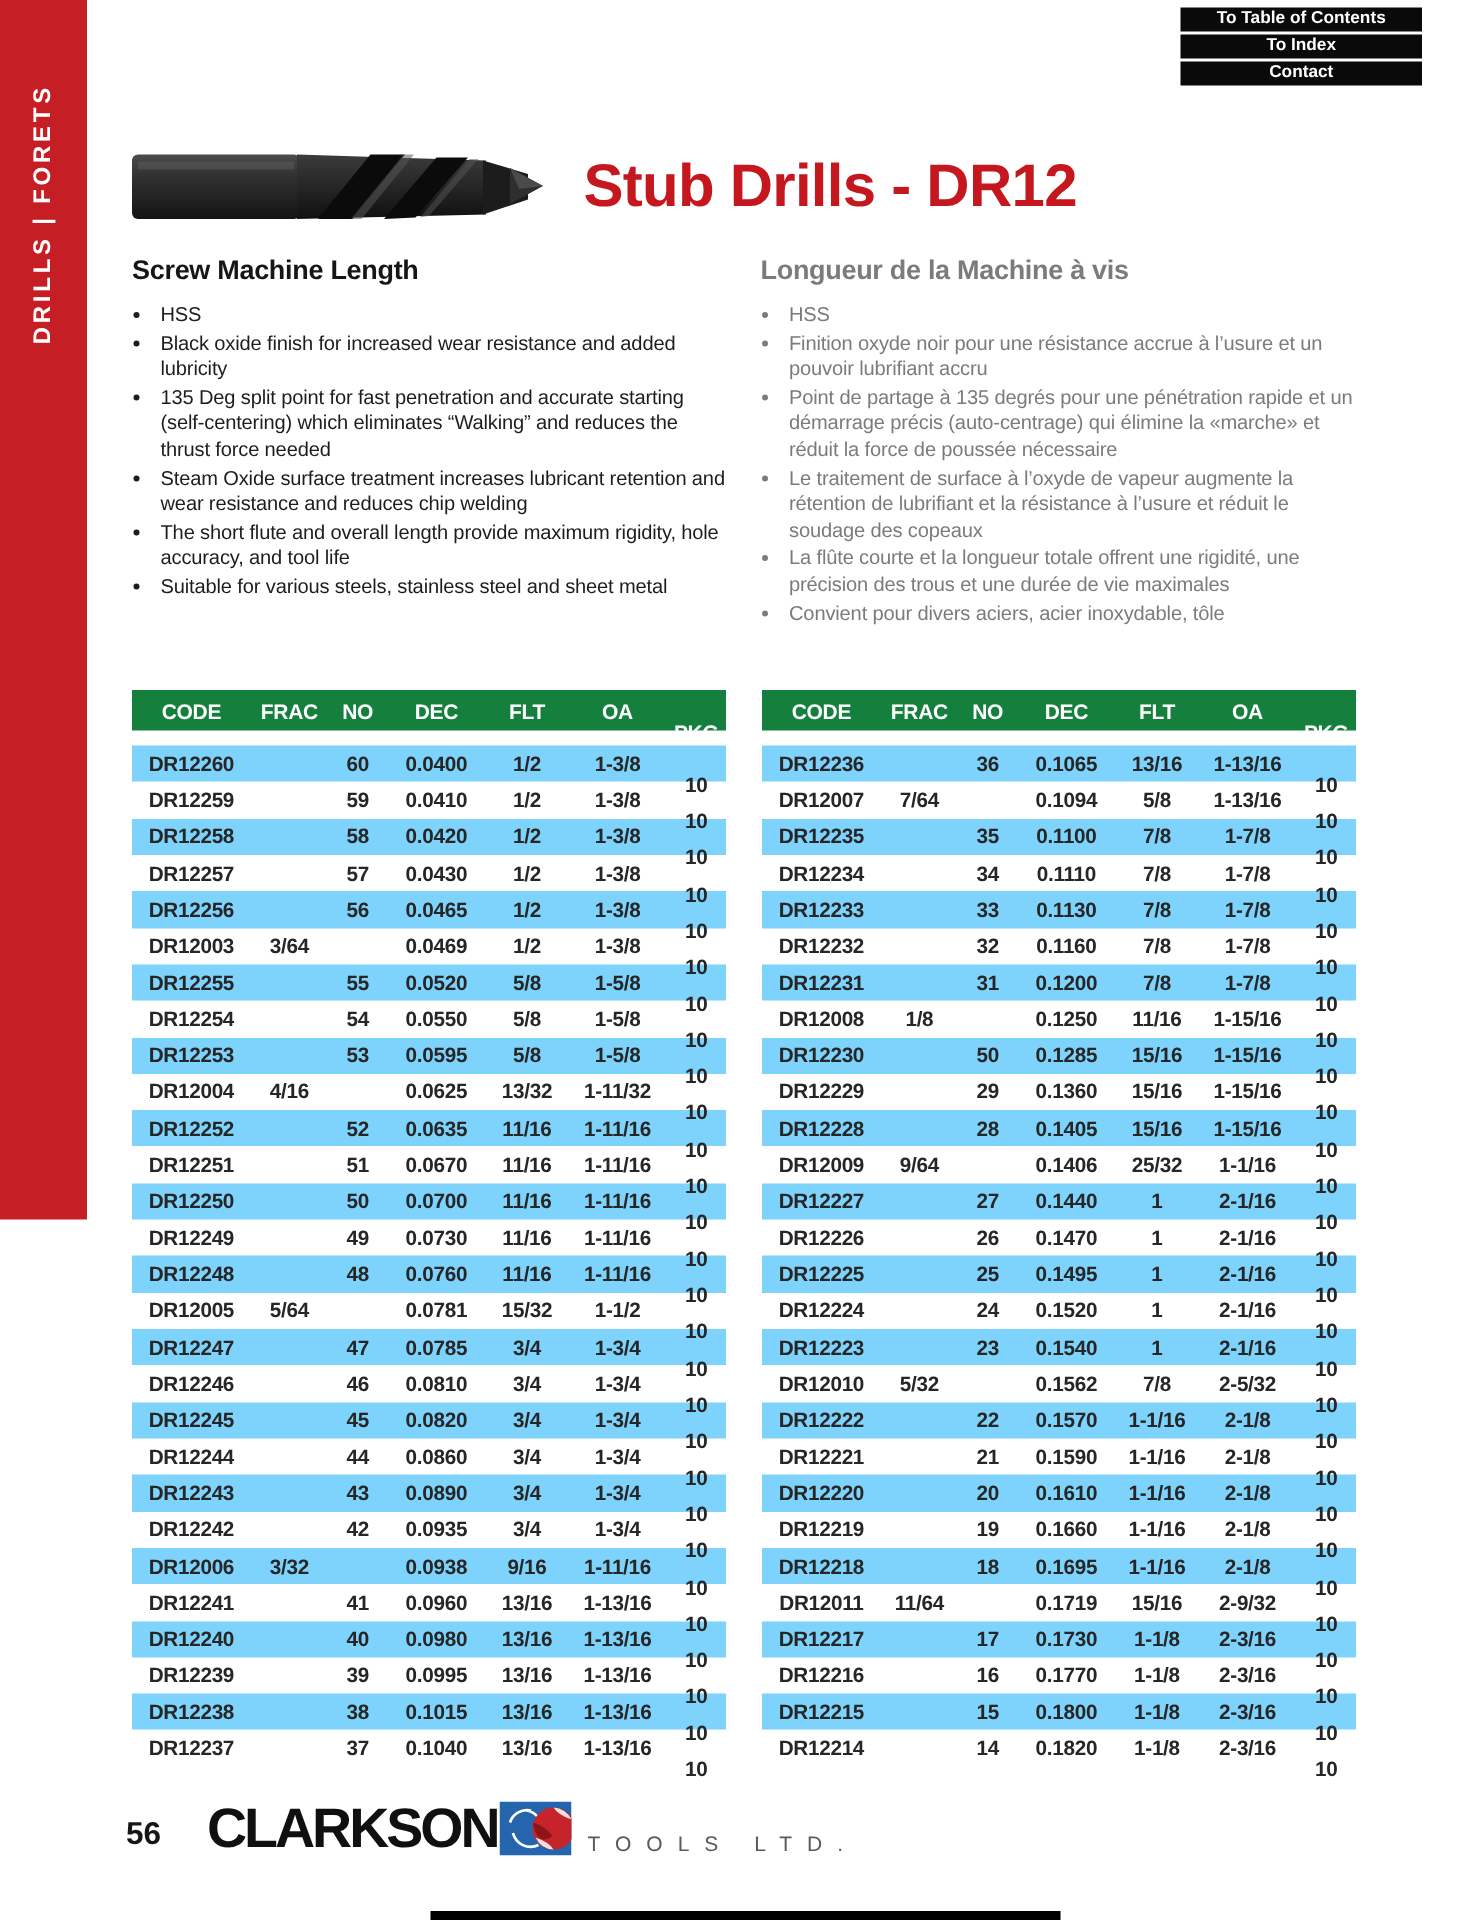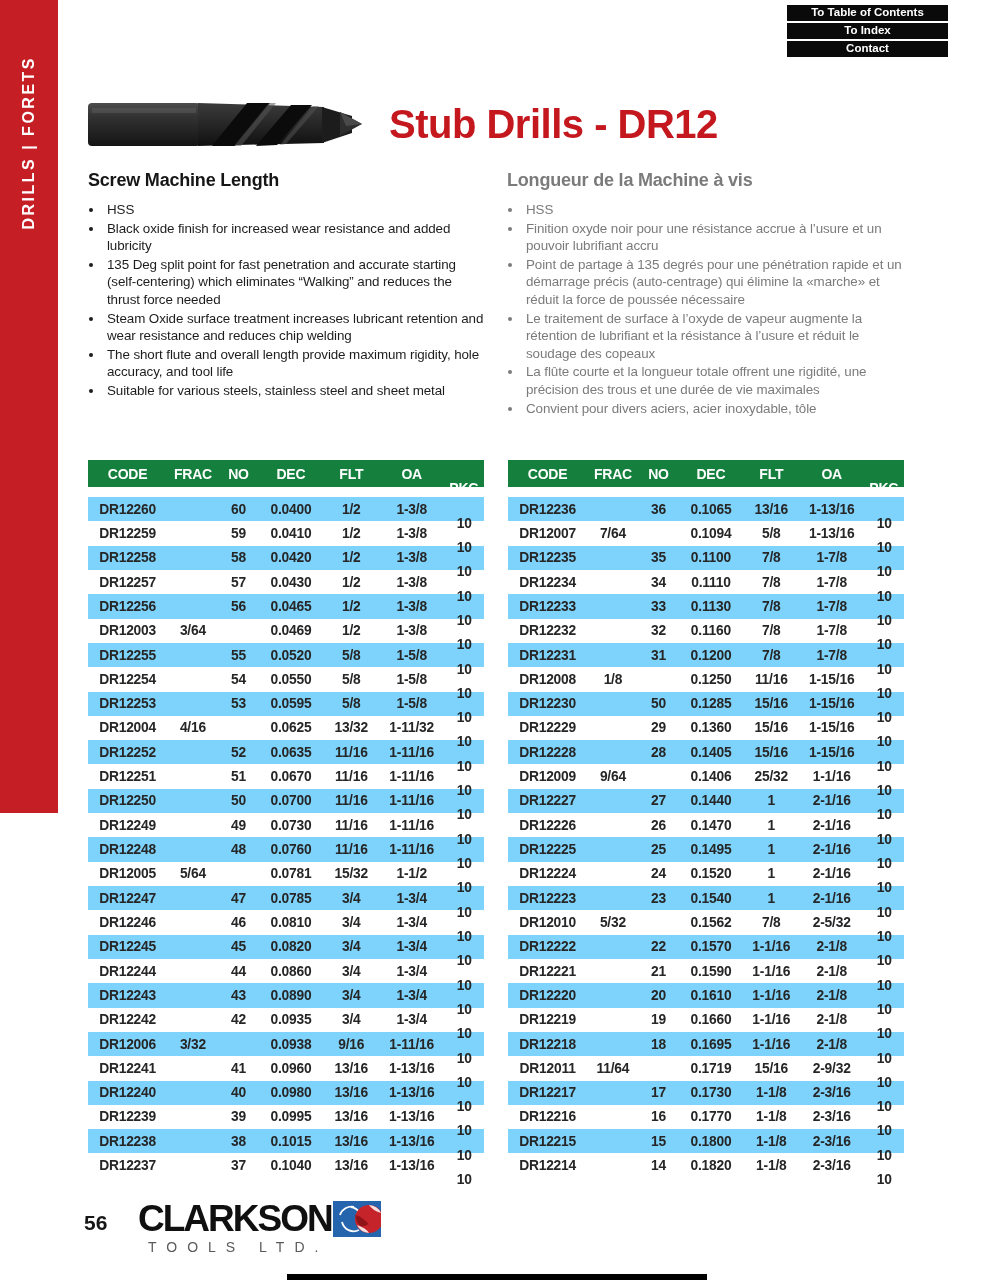--- a/index.html
+++ b/index.html
@@ -39,21 +39,21 @@
   .thead{height:27px;background:#15803d;display:flex;align-items:center;}
   .thead .tcell{color:#fff;font-size:14px;font-weight:bold;}
   .tbody{margin-top:10px;}
   .trow{display:flex;height:24.32px;align-items:center;}
   .trow.shaded{background:#7dd3fc;}
   .tcell{text-align:center;font-size:13.8px;font-weight:bold;color:#262626;letter-spacing:-0.2px;}
   .c0{width:20%;} .c1{width:13%;} .c2{width:10%;} .c3{width:16.5%;}
   .c4{width:14%;} .c5{width:16.5%;} .c6{width:10%;margin-top:28px;}
   
   .page-num{position:absolute;left:84px;top:1211px;font-size:21px;font-weight:bold;color:#161616;}
-  .logo{position:absolute;left:138px;top:1200px;display:flex;flex-direction:column;align-items:flex-start;}
+  .logo{position:absolute;left:138px;top:1200px;display:flex;flex-direction:row;align-items:flex-end;}
   .logo-row{display:flex;align-items:center;}
   .logo-word{font-size:37px;font-weight:bold;letter-spacing:-2px;color:#101010;line-height:1;}
   .logo-emblem{width:48px;height:36px;margin:0 1px;}
   .logo-sub{font-size:14px;font-weight:normal;letter-spacing:10px;color:#5a5a5a;margin-top:2px;
     text-indent:10px;}
   .footer-rule{position:absolute;left:287px;top:1274px;width:420px;height:6px;background:#000;}
 </style>
 </head>
 <body>
 

